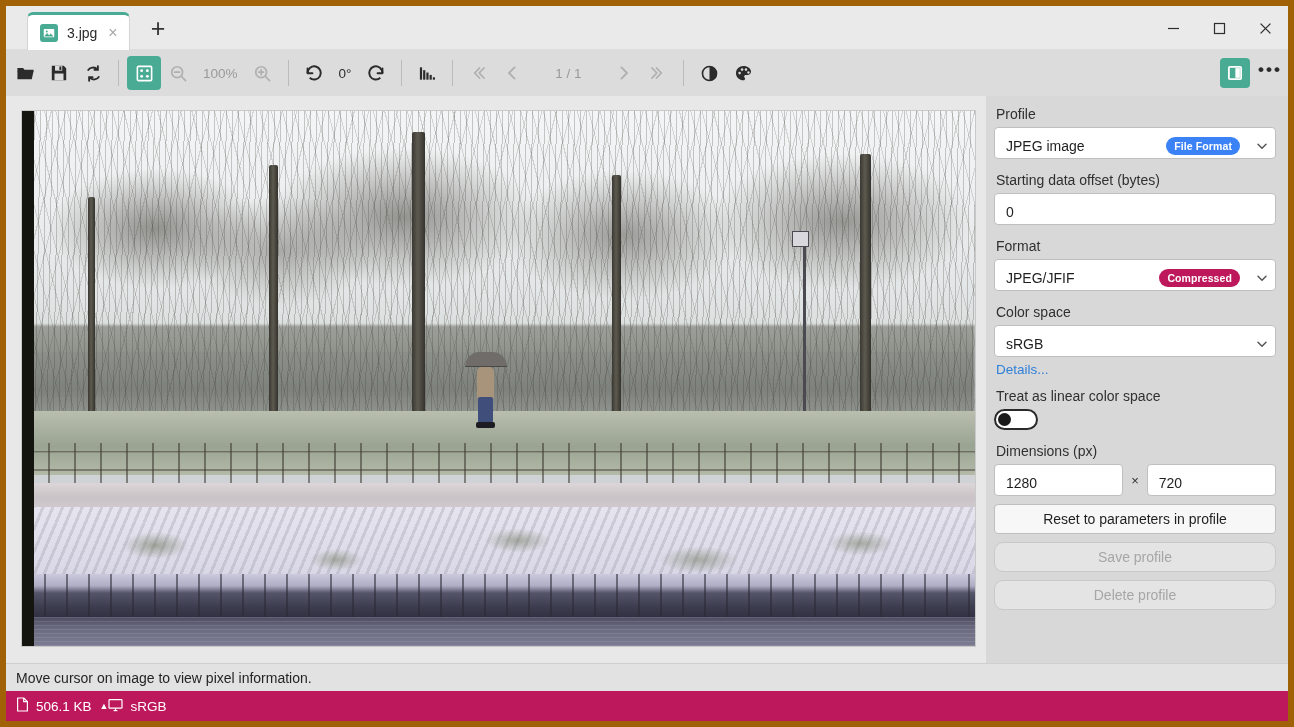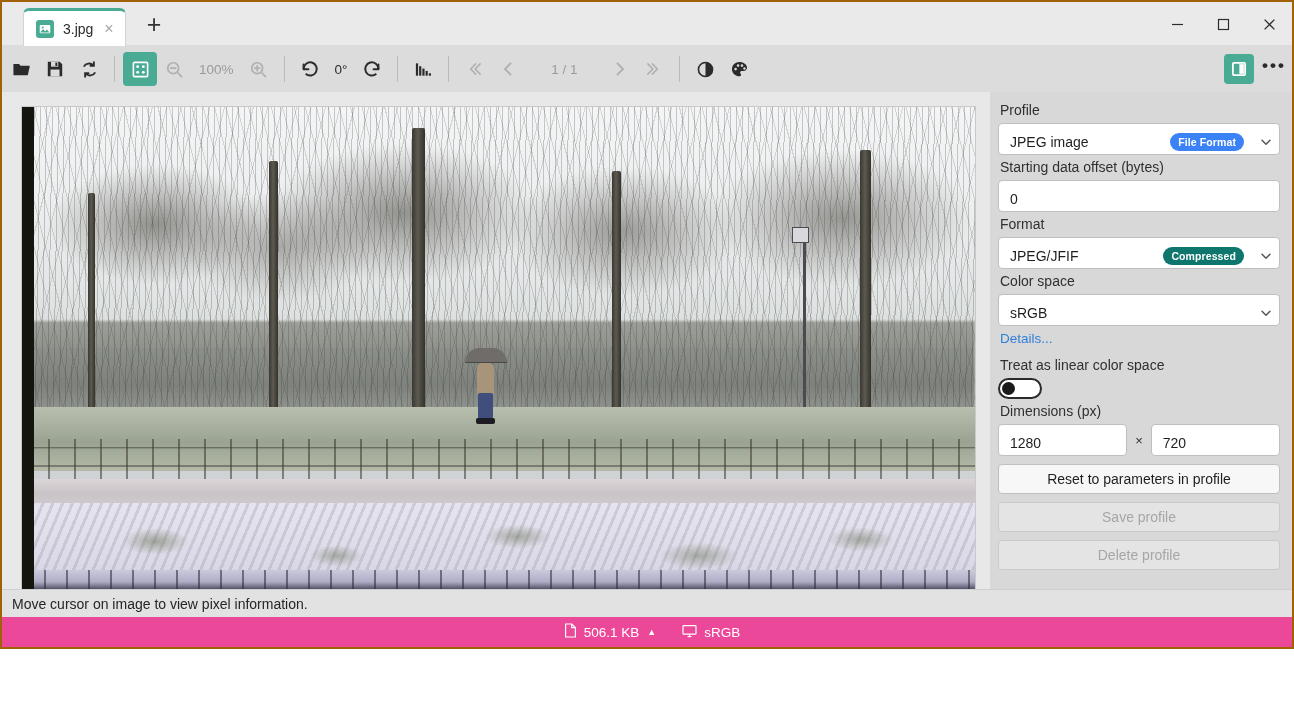--- a/index.html
+++ b/index.html
@@ -3,22 +3,22 @@
 <meta charset="utf-8">
 <style>
   * { box-sizing: border-box; margin: 0; padding: 0; }
   html, body {
     width: 1294px; height: 727px;
     font-family: "Liberation Sans", sans-serif;
     overflow: hidden;
     background: #ffffff;
   }
   .window {
-    width: 1294px; height: 649px;
-    border: 2px solid #a16207;
+    width: 1294px; height: 727px;
+    border: 6px solid #a16207;
     display: flex; flex-direction: column;
     background: #f0f0f0;
     position: relative;
   }
 
   
   .titlebar {
     height: 44px;
     background: #eaeaea;
     display: flex;
@@ -240,36 +240,36 @@
   .panel {
     width: 302px; flex: 0 0 302px;
     background: #d8d8d8;
     padding: 10px 12px 8px 8px;
     overflow-y: auto;
   }
   .p-label {
     font-size: 14px; color: #303030;
     margin: 0 0 5px 2px; white-space: nowrap;
   }
-  .p-group { margin-bottom: 4px; }
+  .p-group { margin-bottom: 13px; }
   .field {
     height: 32px; background: #ffffff;
     border: 1px solid #bfbfbf; border-radius: 4px;
     display: flex; align-items: center;
     padding: 5px 6px 0 11px; gap: 13px;
     font-size: 14px; color: #1f1f1f;
   }
   .field .fval { flex: 1 1 auto; white-space: nowrap; overflow: hidden; }
   .badge {
     font-size: 10.5px; font-weight: bold; color: #ffffff;
     padding: 3px 8px; border-radius: 10px; white-space: nowrap;
     letter-spacing: .1px;
   }
   .badge-fmt { background: #3b82f6; }
-  .badge-cmp { background: #0f766e; text-align: center; }
+  .badge-cmp { background: #be185d; text-align: center; }
   .chev { color: #555; flex: 0 0 auto; display: flex; align-items: center; padding-left: 2px; }
   .link {
     font-size: 13.5px; color: #2f7fd8; cursor: pointer;
     margin: 5px 0 0 2px; display: inline-block;
   }
   .switch {
     width: 44px; height: 21px; border-radius: 11px;
     background: #ffffff; border: 2px solid #2a2a2a;
     display: flex; align-items: center; padding: 0 2px;
     cursor: pointer;
@@ -283,38 +283,38 @@
   .dims .x { font-size: 13px; color: #303030; }
   .pbtn {
     height: 30px; width: 100%;
     background: #f7f7f7; border: 1px solid #bfbfbf; border-radius: 4px;
     font-size: 14px; color: #1f1f1f;
     font-family: "Liberation Sans", sans-serif;
     cursor: pointer; margin-top: 8px;
     display: flex; align-items: center; justify-content: center;
   }
   .pbtn.disabled {
-    background: #e4e4e4; color: #a6a6a6; border-color: #c9c9c9; cursor: default;
+    background: #e4e4e4; color: #a6a6a6; border-color: #c9c9c9; cursor: default; border-radius: 9px;
   }
 
   
   .hintbar {
     height: 28px; flex: 0 0 auto;
     background: #e2e2e2;
     border-top: 1px solid #cfcfcf;
     display: flex; align-items: center;
     padding-left: 10px;
     font-size: 14px; color: #252525;
   }
   .statusbar {
     height: 30px; flex: 0 0 auto;
-    background: #ec4899;
+    background: #be185d;
     display: flex; align-items: center;
-    padding-left: 10px; gap: 26px;
-    color: #ffffff; font-size: 13.5px; justify-content: center;
+    padding-left: 10px; 
+    color: #ffffff; font-size: 13.5px;
   }
   .st-item { display: flex; align-items: center; gap: 7px; cursor: pointer; }
   .st-caret { font-size: 9px; margin-left: 1px; }
 </style>
 </head>
 <body>
 
 <div class="window">
 
   <div class="titlebar">

